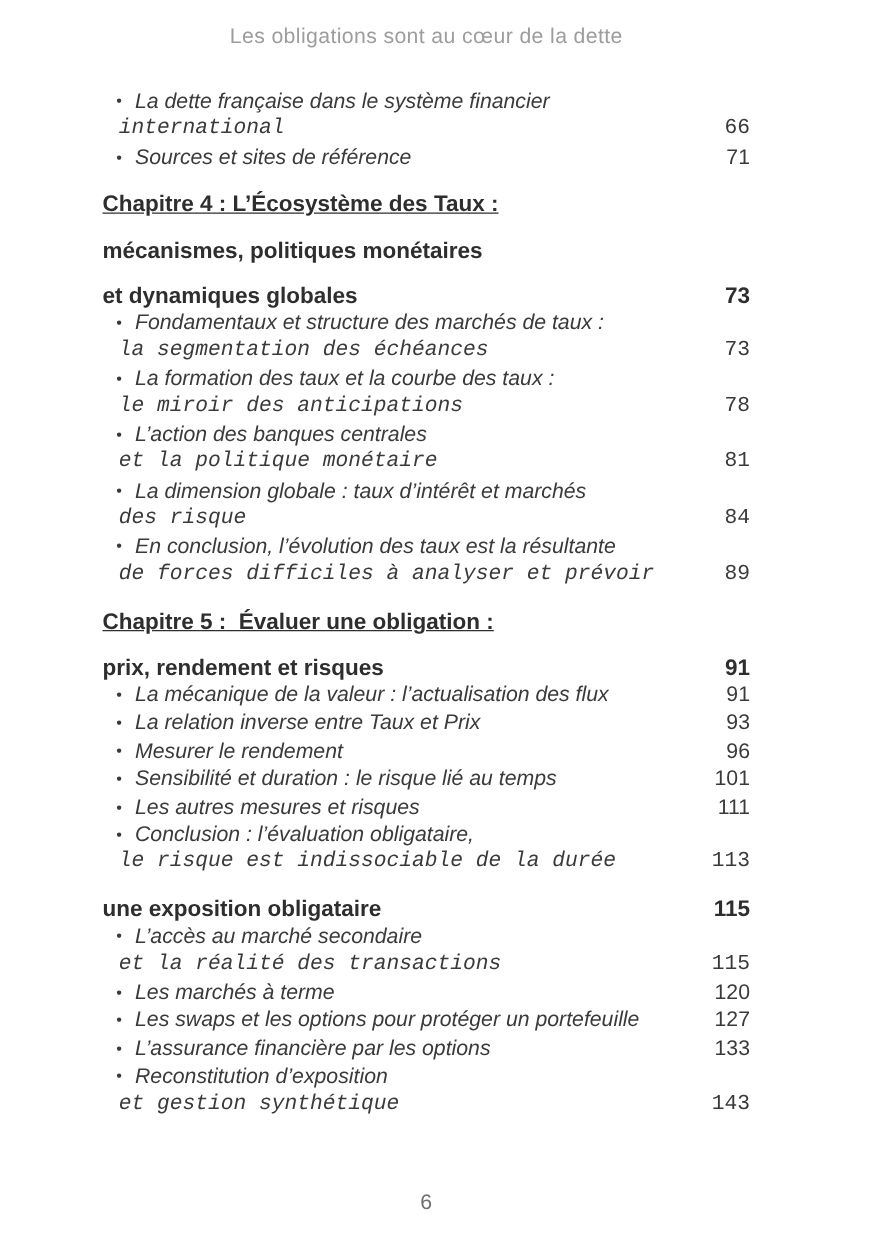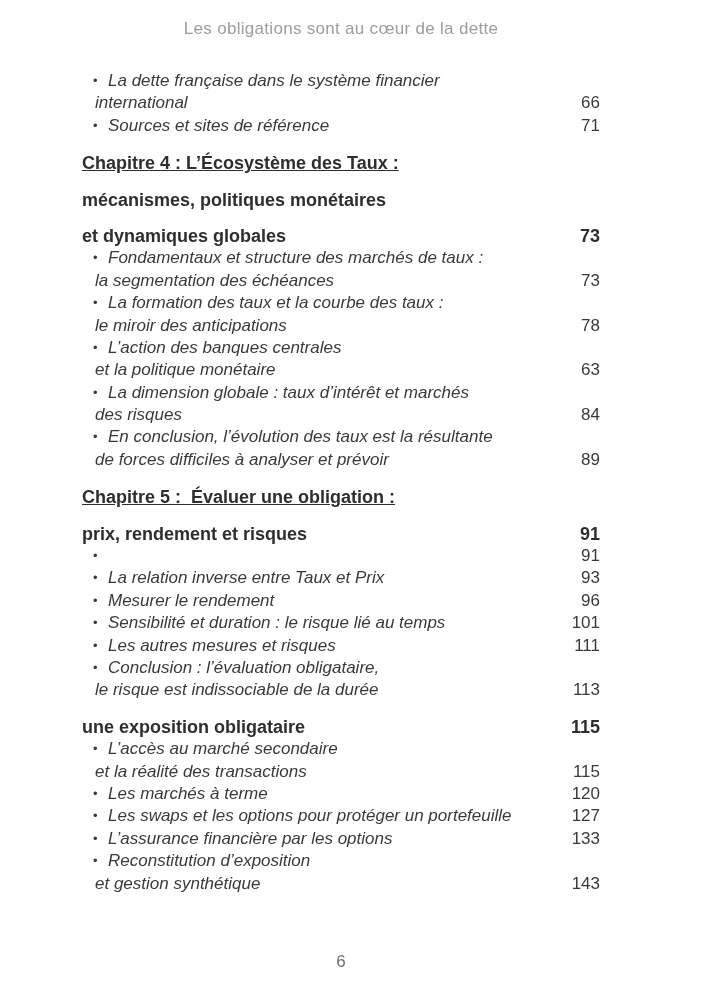--- a/index.html
+++ b/index.html
@@ -30,21 +30,21 @@
     align-items:flex-start;
   }
   .row .t{white-space:pre;}
   .row .b{
     width:15px;
     flex:0 0 auto;
     font-style:normal;
     font-size:13px;
   }
   .row.bullet{padding-left:11px;}
-  .row.cont{padding-left:13px;}
+  .row.cont{padding-left:13px;font-family:Liberation Mono, monospace;}
   .row.chapter{
     font-style:normal;
     font-weight:bold;
     font-size:18px;
     color:#2e2e2e;
     margin-top:14px;
   }
   .row.first{margin-top:15px;text-decoration:underline;}
   .leader{
     flex:1 1 auto;
@@ -127,28 +127,28 @@
       <span class="leader"></span>
       <span class="pg">78</span>
     </div>
     <div class="row bullet">
       <span class="b">•</span>
       <span class="t">L’action des banques centrales</span>
     </div>
     <div class="row cont">
       <span class="t">et la politique monétaire</span>
       <span class="leader"></span>
-      <span class="pg">63</span>
+      <span class="pg">81</span>
     </div>
     <div class="row bullet">
       <span class="b">•</span>
       <span class="t">La dimension globale : taux d’intérêt et marchés</span>
     </div>
     <div class="row cont">
-      <span class="t">des risques</span>
+      <span class="t">des risque</span>
       <span class="leader"></span>
       <span class="pg">84</span>
     </div>
     <div class="row bullet">
       <span class="b">•</span>
       <span class="t">En conclusion, l’évolution des taux est la résultante</span>
     </div>
     <div class="row cont">
       <span class="t">de forces difficiles à analyser et prévoir</span>
       <span class="leader"></span>
@@ -158,20 +158,21 @@
     <div class="row chapter first">
       <span class="t">Chapitre 5 :  Évaluer une obligation :</span>
     </div>
     <div class="row chapter">
       <span class="t">prix, rendement et risques</span>
       <span class="leader"></span>
       <span class="pg">91</span>
     </div>
     <div class="row bullet">
       <span class="b">•</span>
+      <span class="t">La mécanique de la valeur : l’actualisation des flux</span>
       <span class="leader"></span>
       <span class="pg">91</span>
     </div>
     <div class="row bullet">
       <span class="b">•</span>
       <span class="t">La relation inverse entre Taux et Prix</span>
       <span class="leader"></span>
       <span class="pg">93</span>
     </div>
     <div class="row bullet">

